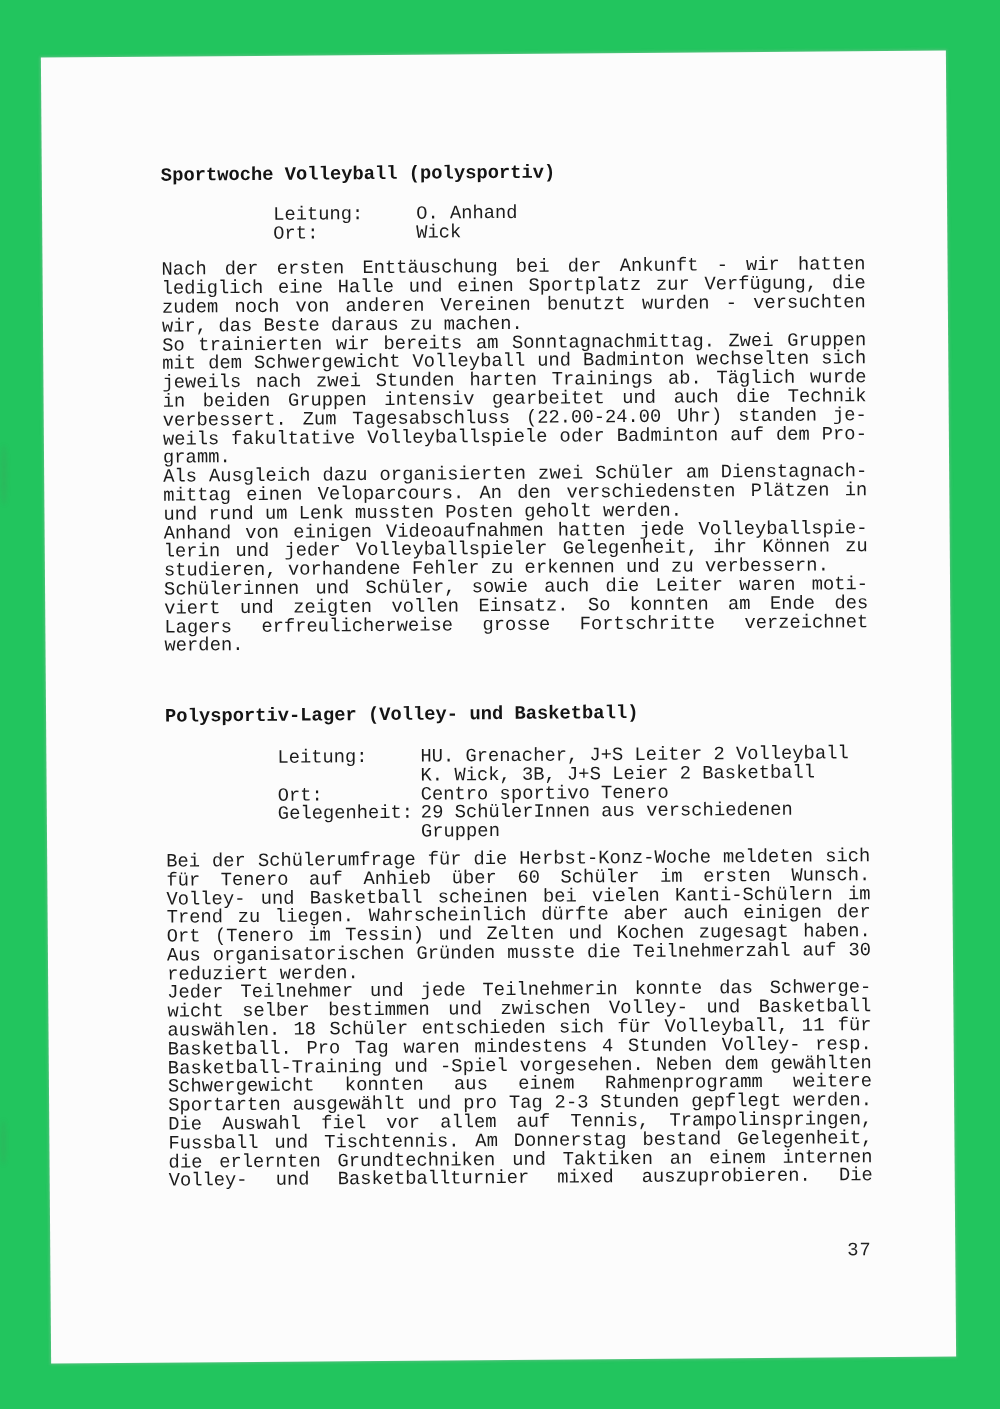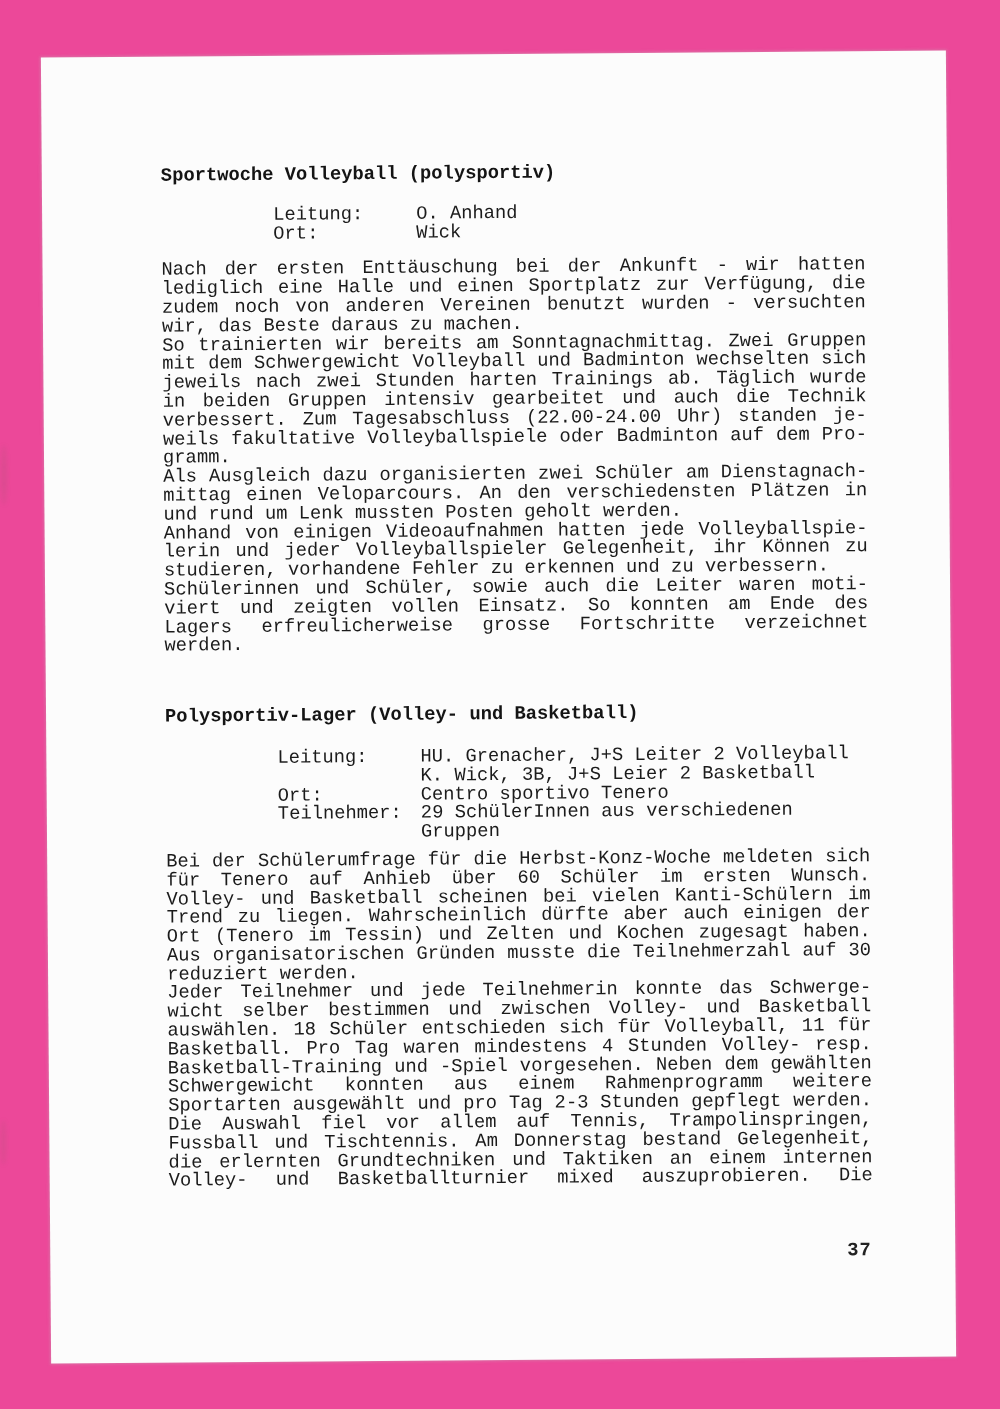--- a/index.html
+++ b/index.html
@@ -4,21 +4,21 @@
 <style>
   html, body {
     margin: 0;
     padding: 0;
     background: #000;
   }
   .screen {
     position: relative;
     width: 1000px;
     height: 1409px;
-    background: #ec4899;
+    background: #22c55e;
     overflow: hidden;
     font-family: "Liberation Mono", monospace;
   }
   .page {
     position: absolute;
     left: 46px;
     top: 54px;
     width: 905px;
     height: 1306px;
     background: #fcfcfc;
@@ -71,21 +71,20 @@
     text-align-last: justify;
   }
   .page-number {
     position: absolute;
     left: 797px;
     top: 1190px;
     font-size: 18.8px;
     line-height: 18.8px;
     color: #222;
     letter-spacing: 1px;
-    font-weight: bold;
   }
   .smudge {
     position: absolute;
     background: rgba(110, 95, 85, 0.12);
     border-radius: 50%;
     filter: blur(2px);
   }
   .smudge-1 { left: 1px; top: 445px; width: 6px; height: 60px; }
   .smudge-2 { left: 1px; top: 1120px; width: 5px; height: 45px; }
 </style>
@@ -172,21 +171,21 @@
             <span class="meta-label"></span>
             <span class="meta-value">K. Wick, 3B, J+S Leier 2 Basketball</span>
           </div>
 
           <div class="meta-row">
             <span class="meta-label">Ort:</span>
             <span class="meta-value">Centro sportivo Tenero</span>
           </div>
 
           <div class="meta-row">
-            <span class="meta-label">Teilnehmer:</span>
+            <span class="meta-label">Gelegenheit:</span>
             <span class="meta-value">29 SchülerInnen aus verschiedenen</span>
           </div>
 
           <div class="meta-row">
             <span class="meta-label"></span>
             <span class="meta-value">Gruppen</span>
           </div>
         </div>
 
       <div class="body" id="body2">

